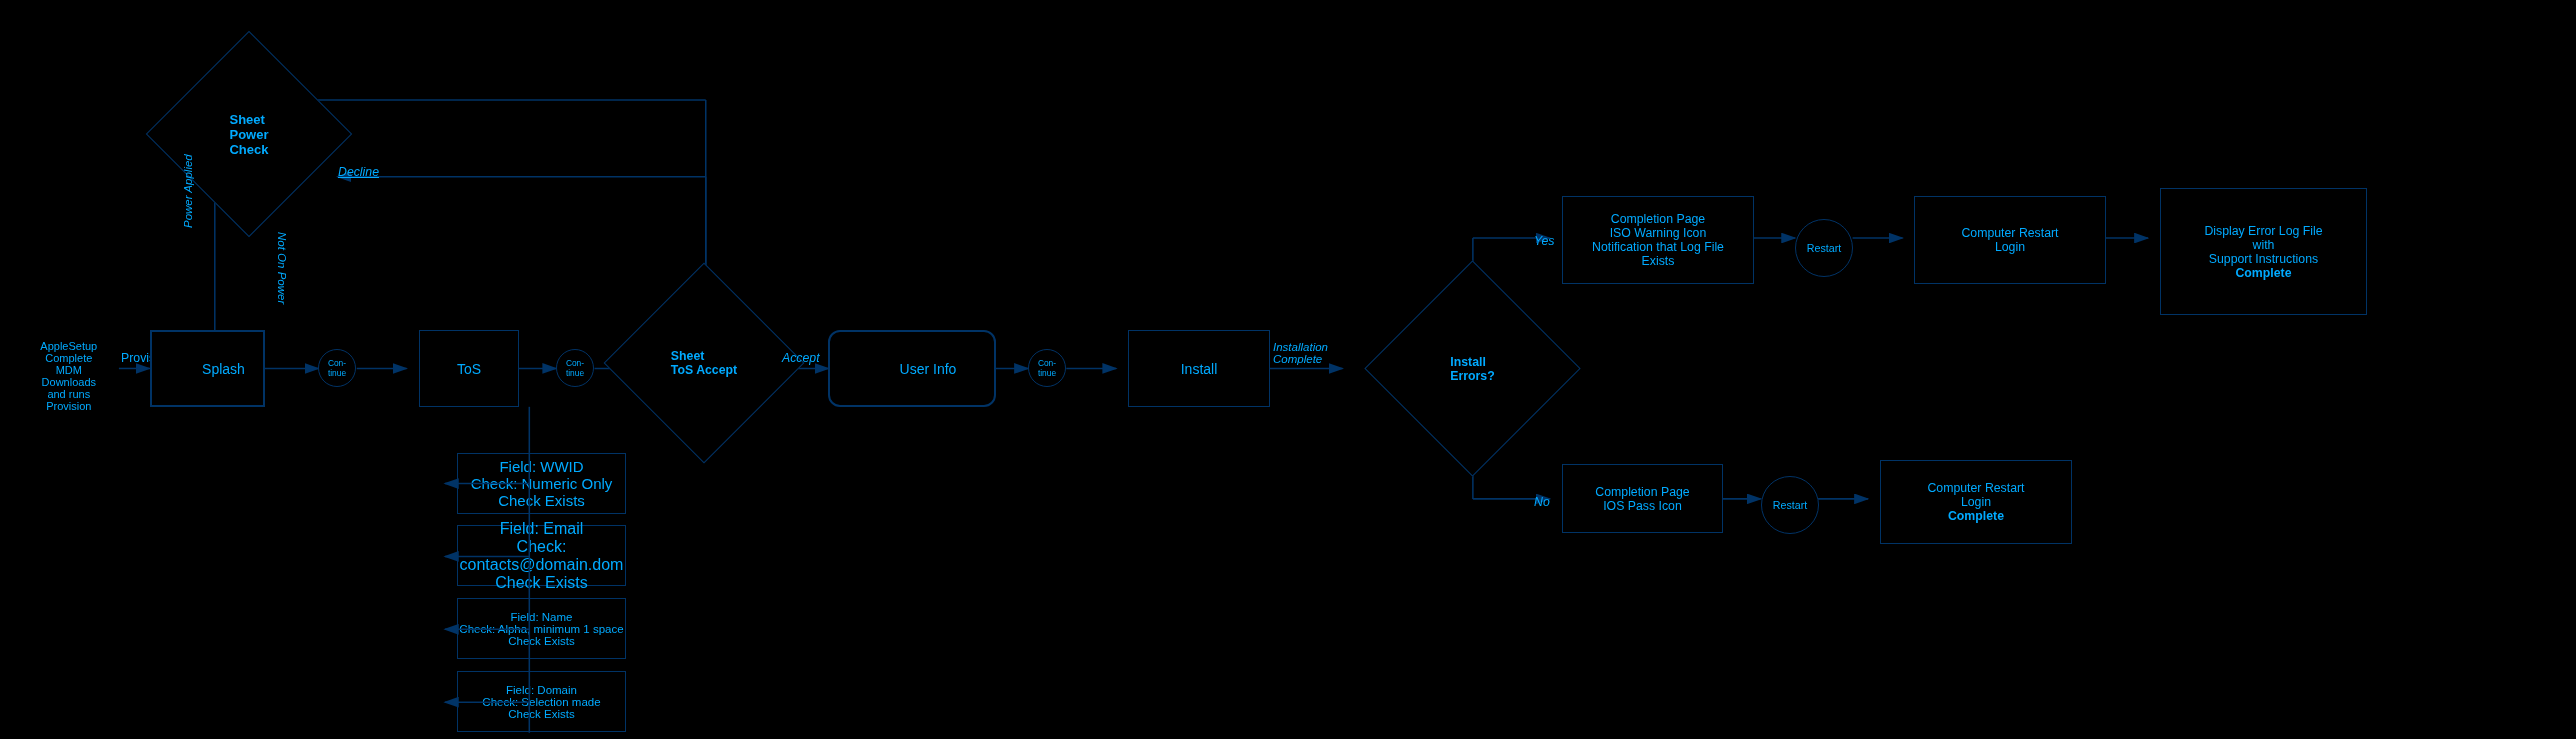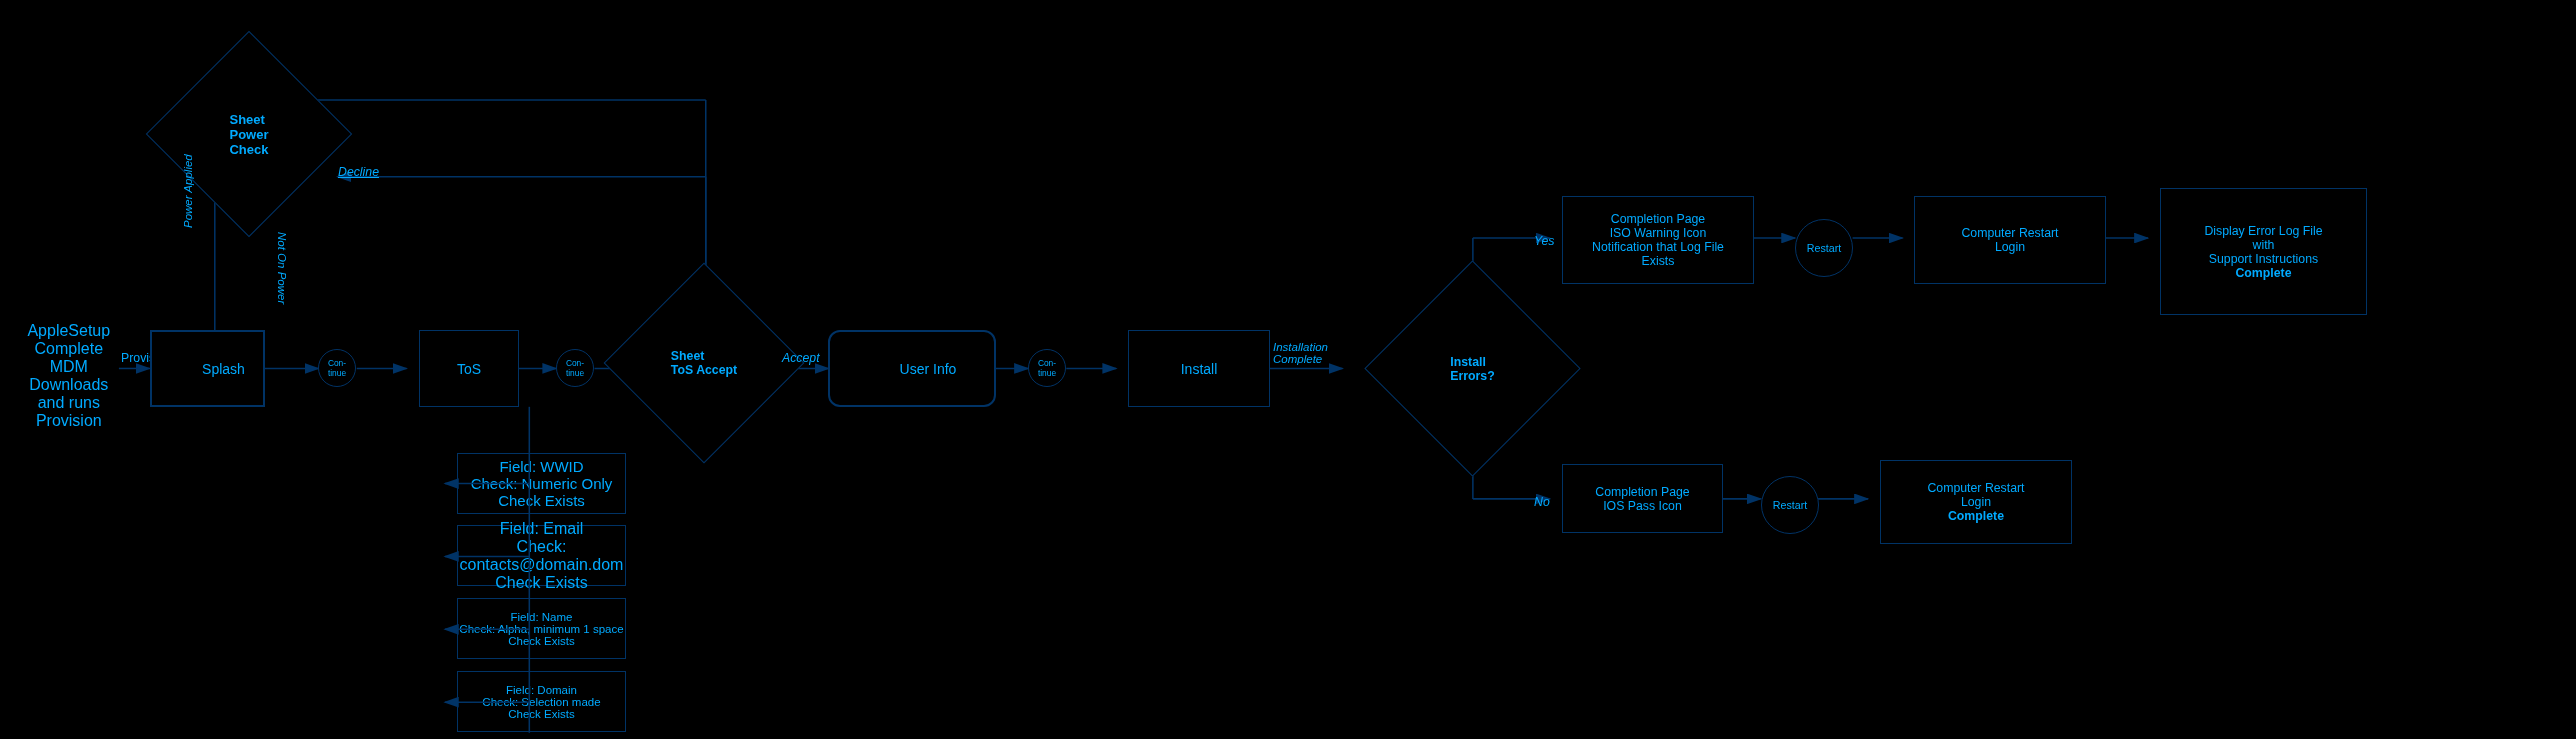--- a/index.html
+++ b/index.html
@@ -145,21 +145,21 @@
     <line x1="1920" y1="580" x2="1920" y2="650" stroke="#003366" stroke-width="2"></line>
     <line x1="1920" y1="650" x2="2020" y2="650" stroke="#003366" stroke-width="2" marker-end="url(#arrowhead)"></line>
 
     <line x1="2230" y1="650" x2="2295" y2="650" stroke="#003366" stroke-width="2" marker-end="url(#arrowhead)"></line>
 
     <line x1="2370" y1="650" x2="2435" y2="650" stroke="#003366" stroke-width="2" marker-end="url(#arrowhead)"></line>
 
   </svg>
 
   <div class="node" style="left:15.3px; top:330px; width:107px; height:92px;">
-    <div class="start-text" style="white-space:pre-line; font-size:16px;">AppleSetup
+    <div class="start-text" style="white-space:pre-line; font-size:11px;">AppleSetup
 Complete
 MDM
 Downloads
 and runs
 Provision</div>
   </div>
 
   <div class="label" style="left:121px; top:351px; font-style:normal;">Provision
 Launch</div>
 

